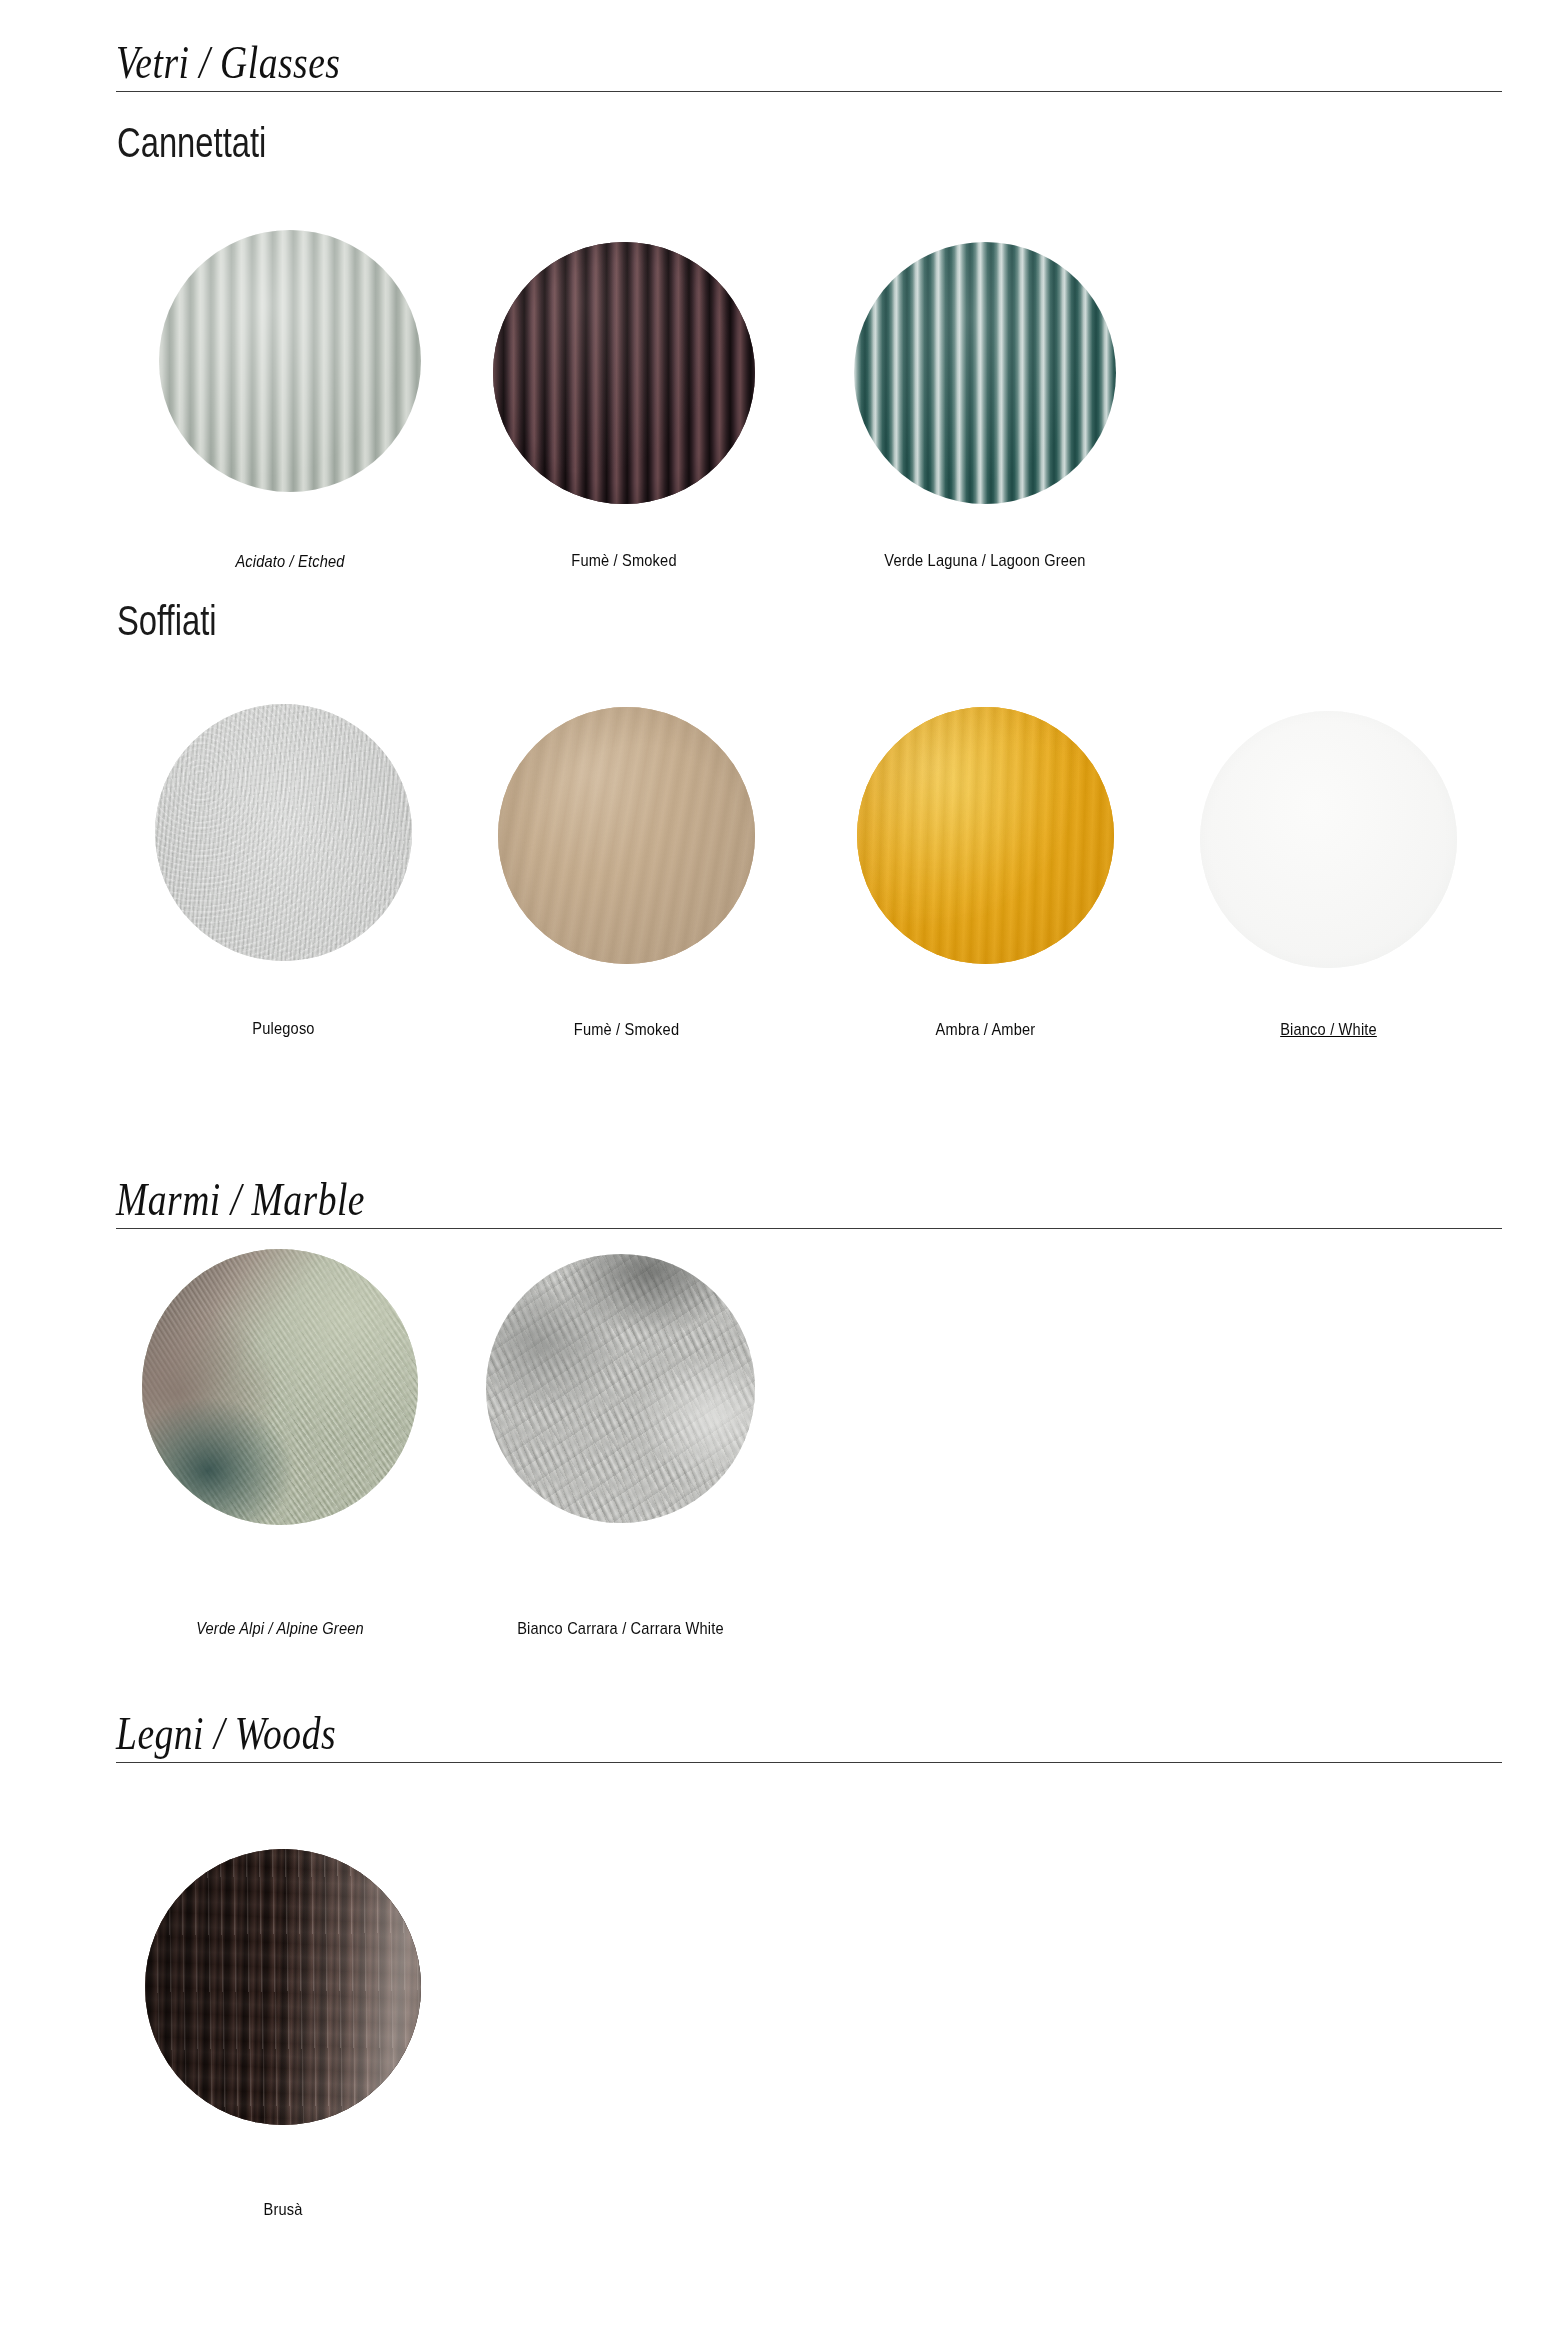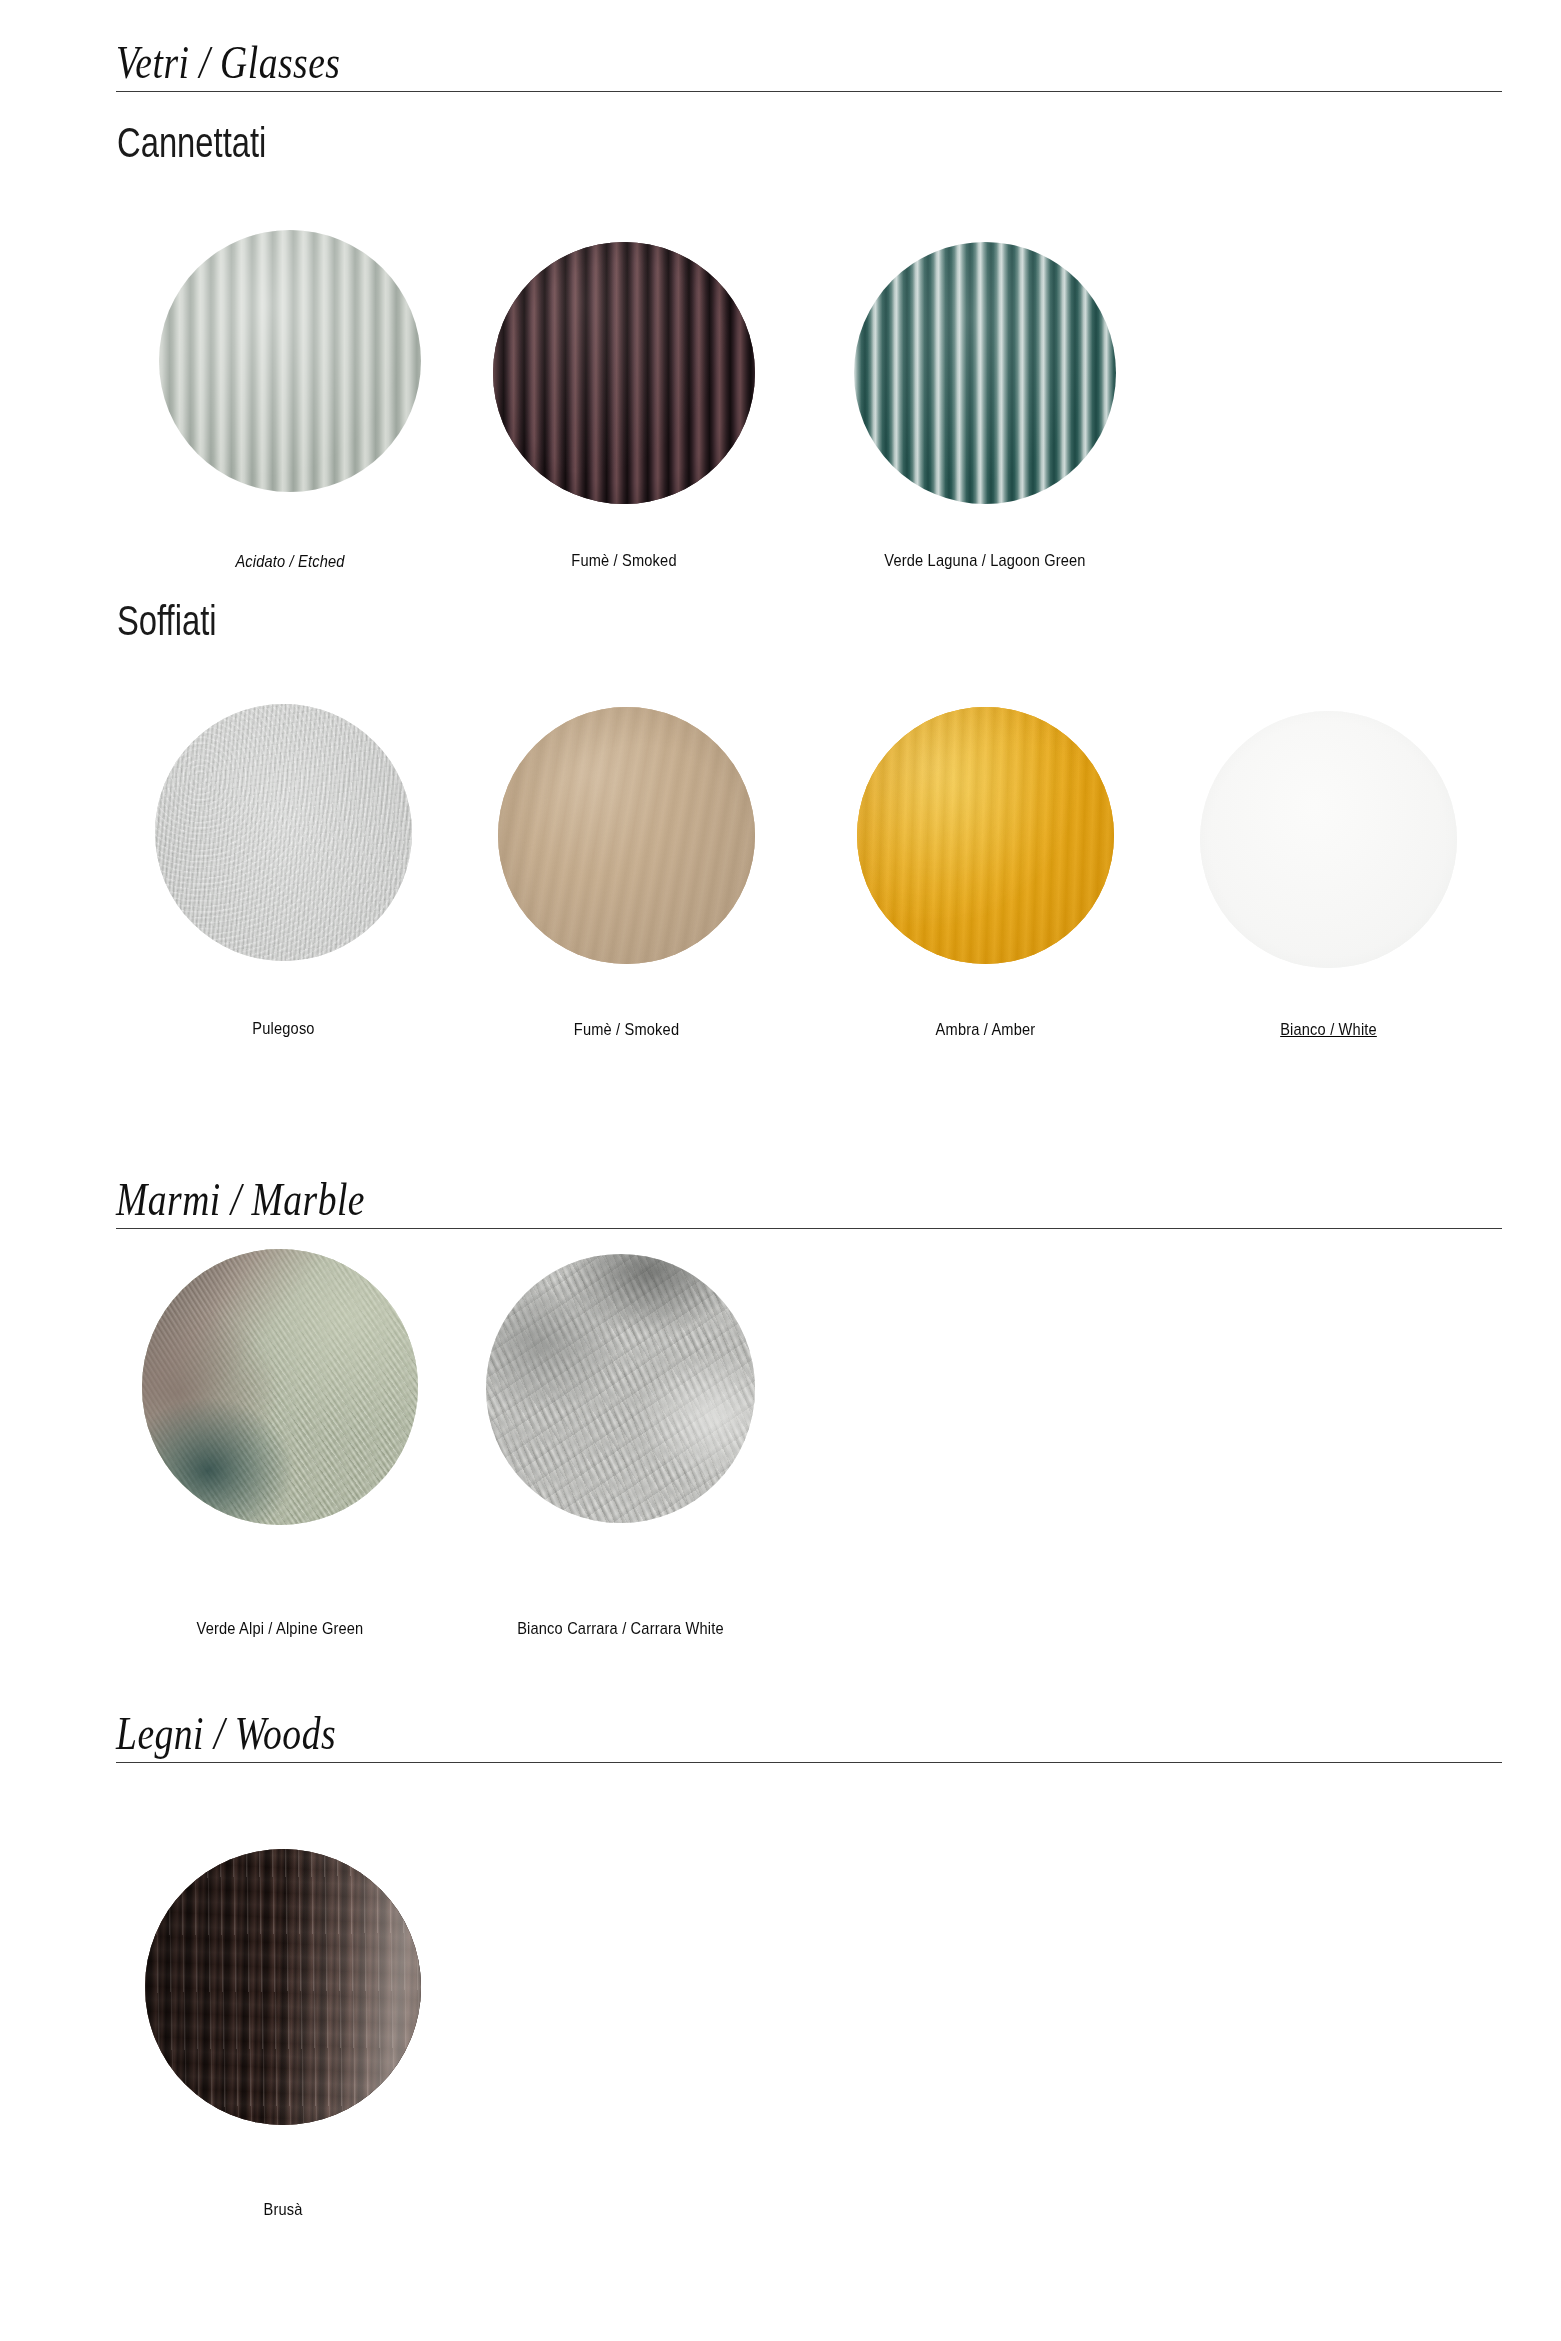--- a/index.html
+++ b/index.html
@@ -351,21 +351,21 @@
       <div class="tex tex-bianco"></div>
     </div>
     <div class="swatch-label" style="margin-top:53px;">Bianco / White</div>
   </div>
 
   <div class="section" style="top:1176px;">
     <div class="section-title">Marmi / Marble</div>
     <div class="section-rule"></div>
   </div>
 
-  <div class="swatch" style="left:142px; top:1249px; width:276px;">
+  <div class="swatch" style="left:142px; top:1249px; width:276px;font-style:italic;">
     <div class="disc" style="width:276px;height:276px;">
       <div class="tex tex-verdealpi"></div>
     </div>
     <div class="swatch-label" style="margin-top:95px;">Verde Alpi / Alpine Green</div>
   </div>
 
   <div class="swatch" style="left:486px; top:1254px; width:269px;">
     <div class="disc" style="width:269px;height:269px;">
       <div class="tex tex-carrara"></div>
     </div>

